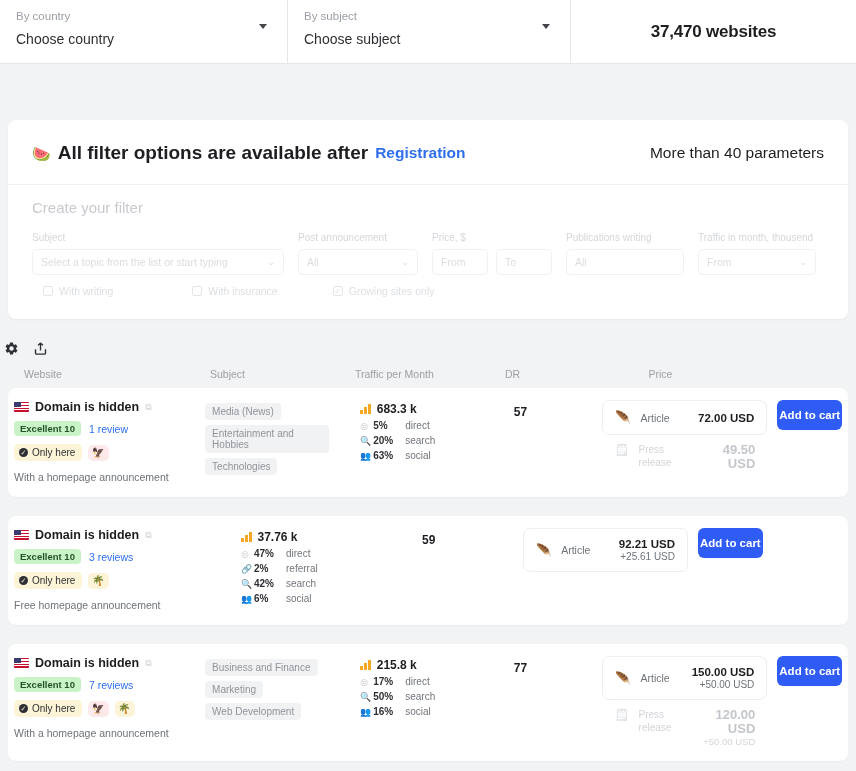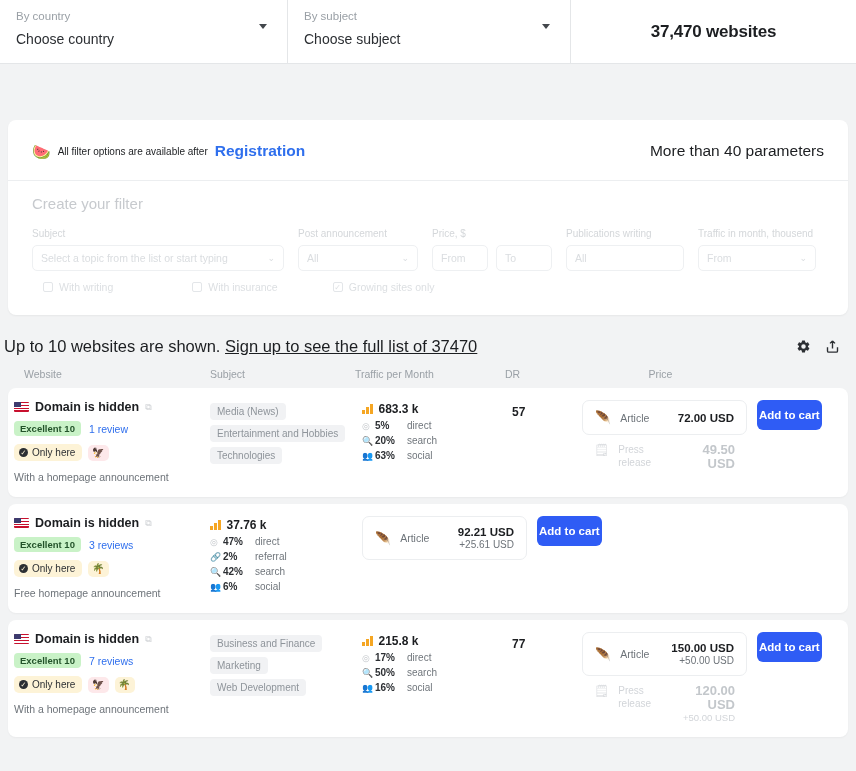--- a/index.html
+++ b/index.html
@@ -31,21 +31,21 @@
   .gap { height: 56px; }
   .card {
     background: #fff; border-radius: 8px; margin: 0 8px;
     box-shadow: 0 1px 2px rgba(0,0,0,.05);
   }
   .filter-head {
     display: flex; align-items: center; justify-content: space-between;
     padding: 22px 24px 20px 24px; border-bottom: 1px solid #eceef0;
   }
   .fh-left { display: flex; align-items: center; gap: 7px; }
-  .fh-title { font-size: 10px; font-weight: normal; color: #1c1e21; }
+  .fh-title { font-size: 19px; font-weight: bold; color: #1c1e21; }
   .fh-link { font-size: 15.5px; font-weight: bold; color: #2f6fed; text-decoration: none; }
   .fh-right { font-size: 15.5px; color: #1c1e21; }
   .watermelon { font-size: 15px; line-height: 1; }
 
   .filter-body { padding: 14px 24px 22px 24px; }
   .fb-title { font-size: 15px; color: #c7cace; margin-bottom: 16px; }
   .fields { display: flex; align-items: flex-start; }
   .fgroup { margin-right: 14px; }
   .flabel { font-size: 10px; color: #d4d7da; margin-bottom: 5px; line-height: 12px; }
   .finput {
@@ -81,22 +81,23 @@
   .thead { display: flex; padding: 0 0 8px 0; font-size: 10.5px; color: #9aa0a6; }
   .c-web { width: 210px; padding-left: 24px; }
   .c-sub { width: 145px; }
   .c-tra { width: 150px; }
   .c-dr  { width: 70px; }
   .c-pri { flex: 1; text-align: center; padding-right: 110px; }
 
   .rows { padding: 0 8px; }
   .row {
     background: #fff; border-radius: 8px; display: flex;
-    padding: 12px 0 14px 0; margin-bottom: 7px;
+    padding: 12px 0 14px 0; margin-bottom: 19px;
     box-shadow: 0 1px 2px rgba(0,0,0,.04);
+    gap: 31px;
   }
 
   
   .w-col { width: 202px; padding-left: 6px; }
   .dom-line { display: flex; align-items: center; gap: 6px; }
   .flag {
     width: 15px; height: 10px; border-radius: 1px; overflow: hidden;
     background: linear-gradient(#c8102e 0 14%, #fff 14% 28%, #c8102e 28% 42%,
                 #fff 42% 57%, #c8102e 57% 71%, #fff 71% 85%, #c8102e 85% 100%);
     position: relative; flex: none;
@@ -267,23 +268,20 @@
       </label>
       <label class="chk pos-grow">
         <span class="chkbox on">✓</span>
         <span>Growing sites only</span>
       </label>
     </div>
   </div>
 </div>
 
 <div class="res-head">
-  <div class="res-title">
-    <span>Up to 10 websites are shown. </span><u>Sign up to see the full list of 37470</u>
-  </div>
   <div class="res-icons">
     <span class="ico">
       <svg viewBox="0 0 24 24" fill="currentColor" width="15" height="15">
           <path d="M19.14 12.94a7.4 7.4 0 000-1.88l2.03-1.58a.5.5 0 00.12-.64l-1.92-3.32a.5.5 0 00-.6-.22l-2.39.96a7.3 7.3 0 00-1.62-.94l-.36-2.54a.5.5 0 00-.5-.42h-3.84a.5.5 0 00-.5.42l-.36 2.54c-.58.24-1.12.56-1.62.94l-2.39-.96a.5.5 0 00-.6.22L2.67 8.84a.5.5 0 00.12.64l2.03 1.58a7.4 7.4 0 000 1.88l-2.03 1.58a.5.5 0 00-.12.64l1.92 3.32c.12.22.38.3.6.22l2.39-.96c.5.38 1.04.7 1.62.94l.36 2.54c.04.24.25.42.5.42h3.84c.25 0 .46-.18.5-.42l.36-2.54c.58-.24 1.12-.56 1.62-.94l2.39.96c.22.08.48 0 .6-.22l1.92-3.32a.5.5 0 00-.12-.64l-2.03-1.58zM12 15.6A3.6 3.6 0 1112 8.4a3.6 3.6 0 010 7.2z"></path>
         </svg>
     </span>
     <span class="ico">
       <svg viewBox="0 0 24 24" fill="none" stroke="currentColor" stroke-width="2.2" width="15" height="15">
           <path d="M12 15V3m0 0L8 7m4-4l4 4M4 13v6a2 2 0 002 2h12a2 2 0 002-2v-6"></path>
         </svg>
@@ -422,20 +420,23 @@
        <span class="t-pct">42%</span>
        <span class="t-src">search</span>
      </div>
         <div class="t-line">
        <span class="t-ico">👥</span>
        <span class="t-pct">6%</span>
        <span class="t-src">social</span>
      </div>
     </div>
 
+    <div class="d-col">
+      <span class="d-val">59</span>
+    </div>
 
     <div class="p-col">
       <div class="p-top">
         <div class="p-box">
           <span class="feather">🪶</span>
           <span class="p-type">Article</span>
           <span class="p-amt">
             <b>92.21 USD</b>
               <span>+25.61 USD</span>
           </span>

